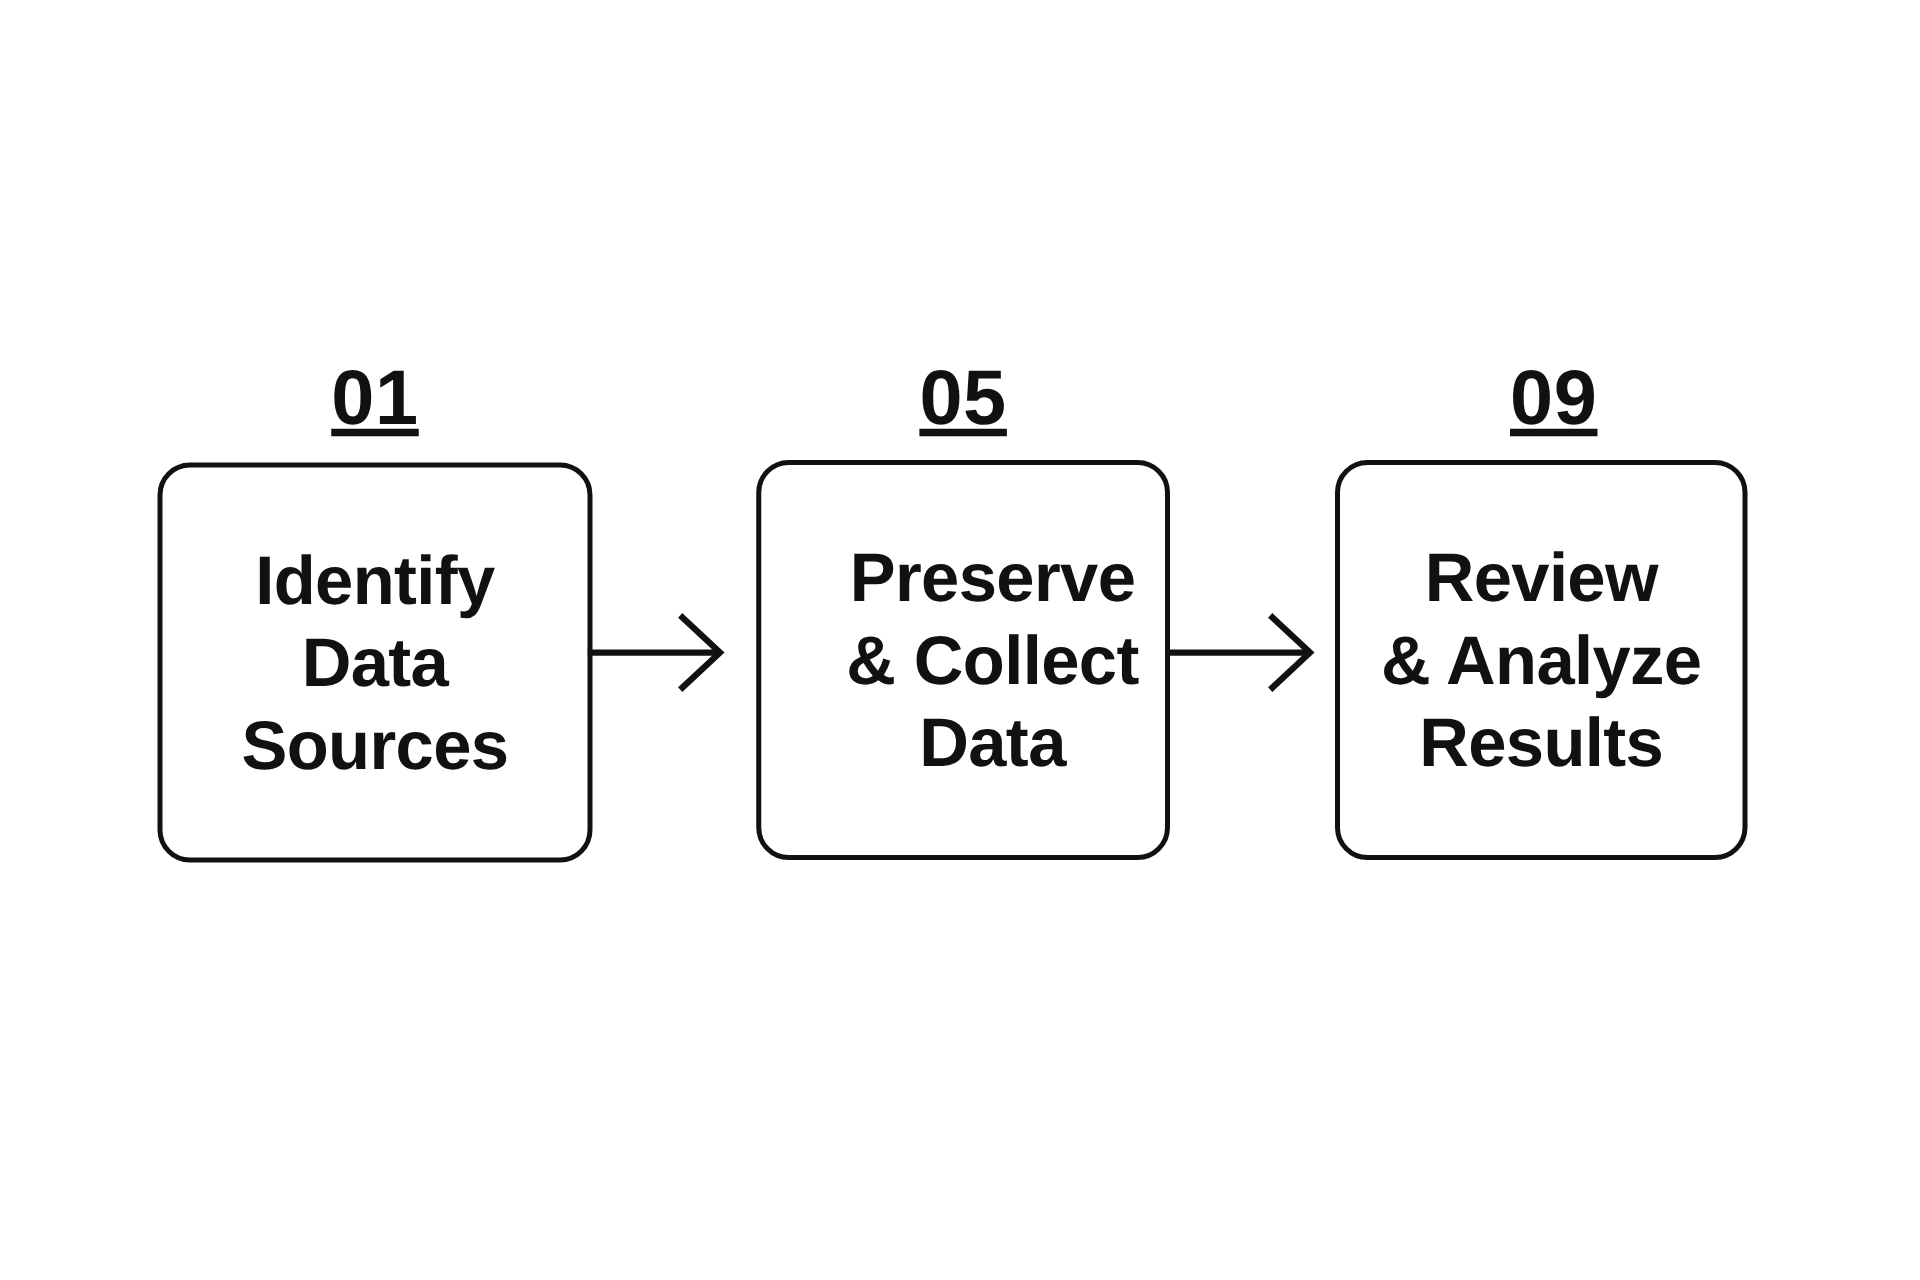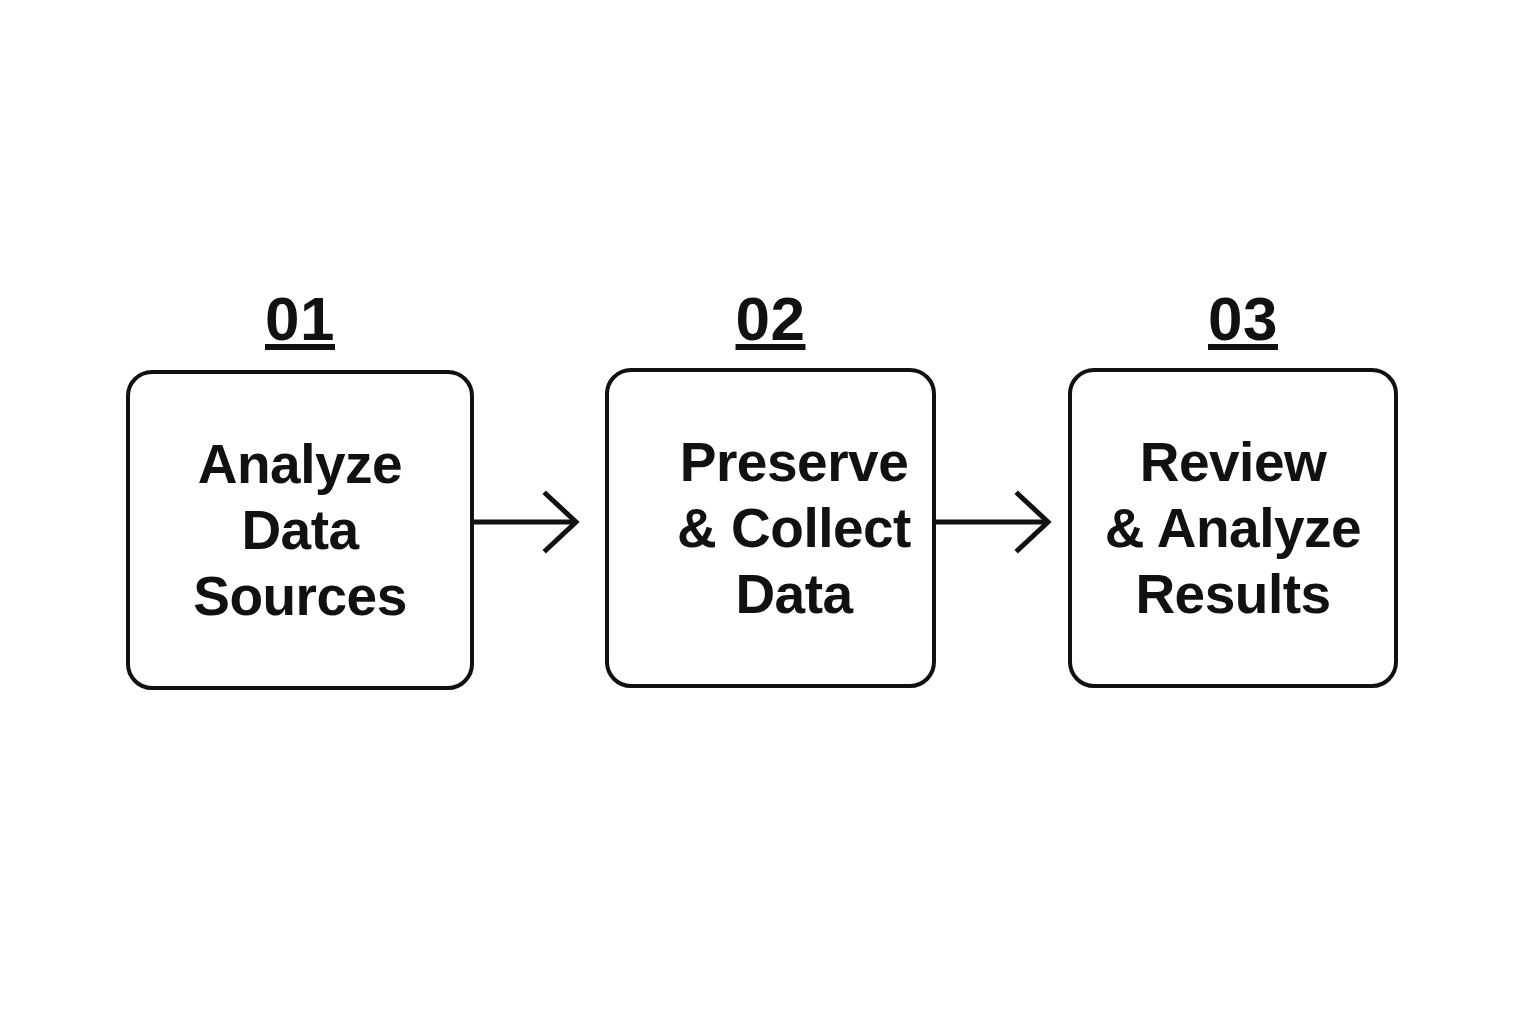--- a/index.html
+++ b/index.html
@@ -92,51 +92,51 @@
 </style>
 </head>
 <body>
 
 <div id="diagram-canvas">
   <div class="flow-row">
 
     <div class="step" id="step-1">
       <div class="step-number">01</div>
       <div class="step-box">
-        <div class="step-label">Analyze
+        <div class="step-label">Identify
 Data
 Sources</div>
       </div>
     </div>
 
     <div class="connector" id="connector-1">
       <svg width="140" height="72" viewBox="0 0 140 72">
         <line x1="0" y1="36" x2="104" y2="36" stroke="#111111" stroke-width="5"></line>
         <polyline points="76,8 106,36 76,64" fill="none" stroke="#111111" stroke-width="5" stroke-linecap="square" stroke-linejoin="miter"></polyline>
       </svg>
     </div>
 
     <div class="step" id="step-2">
-      <div class="step-number">02</div>
+      <div class="step-number">05</div>
       <div class="step-box">
         <div class="step-label">Preserve
 &amp; Collect
 Data</div>
       </div>
     </div>
 
     <div class="connector" id="connector-2">
       <svg width="140" height="72" viewBox="0 0 140 72">
         <line x1="0" y1="36" x2="114" y2="36" stroke="#111111" stroke-width="5"></line>
         <polyline points="86,8 116,36 86,64" fill="none" stroke="#111111" stroke-width="5" stroke-linecap="square" stroke-linejoin="miter"></polyline>
       </svg>
     </div>
 
     <div class="step" id="step-3">
-      <div class="step-number">03</div>
+      <div class="step-number">09</div>
       <div class="step-box">
         <div class="step-label">Review
 &amp; Analyze
 Results</div>
       </div>
     </div>
 
   </div>
 </div>
 

